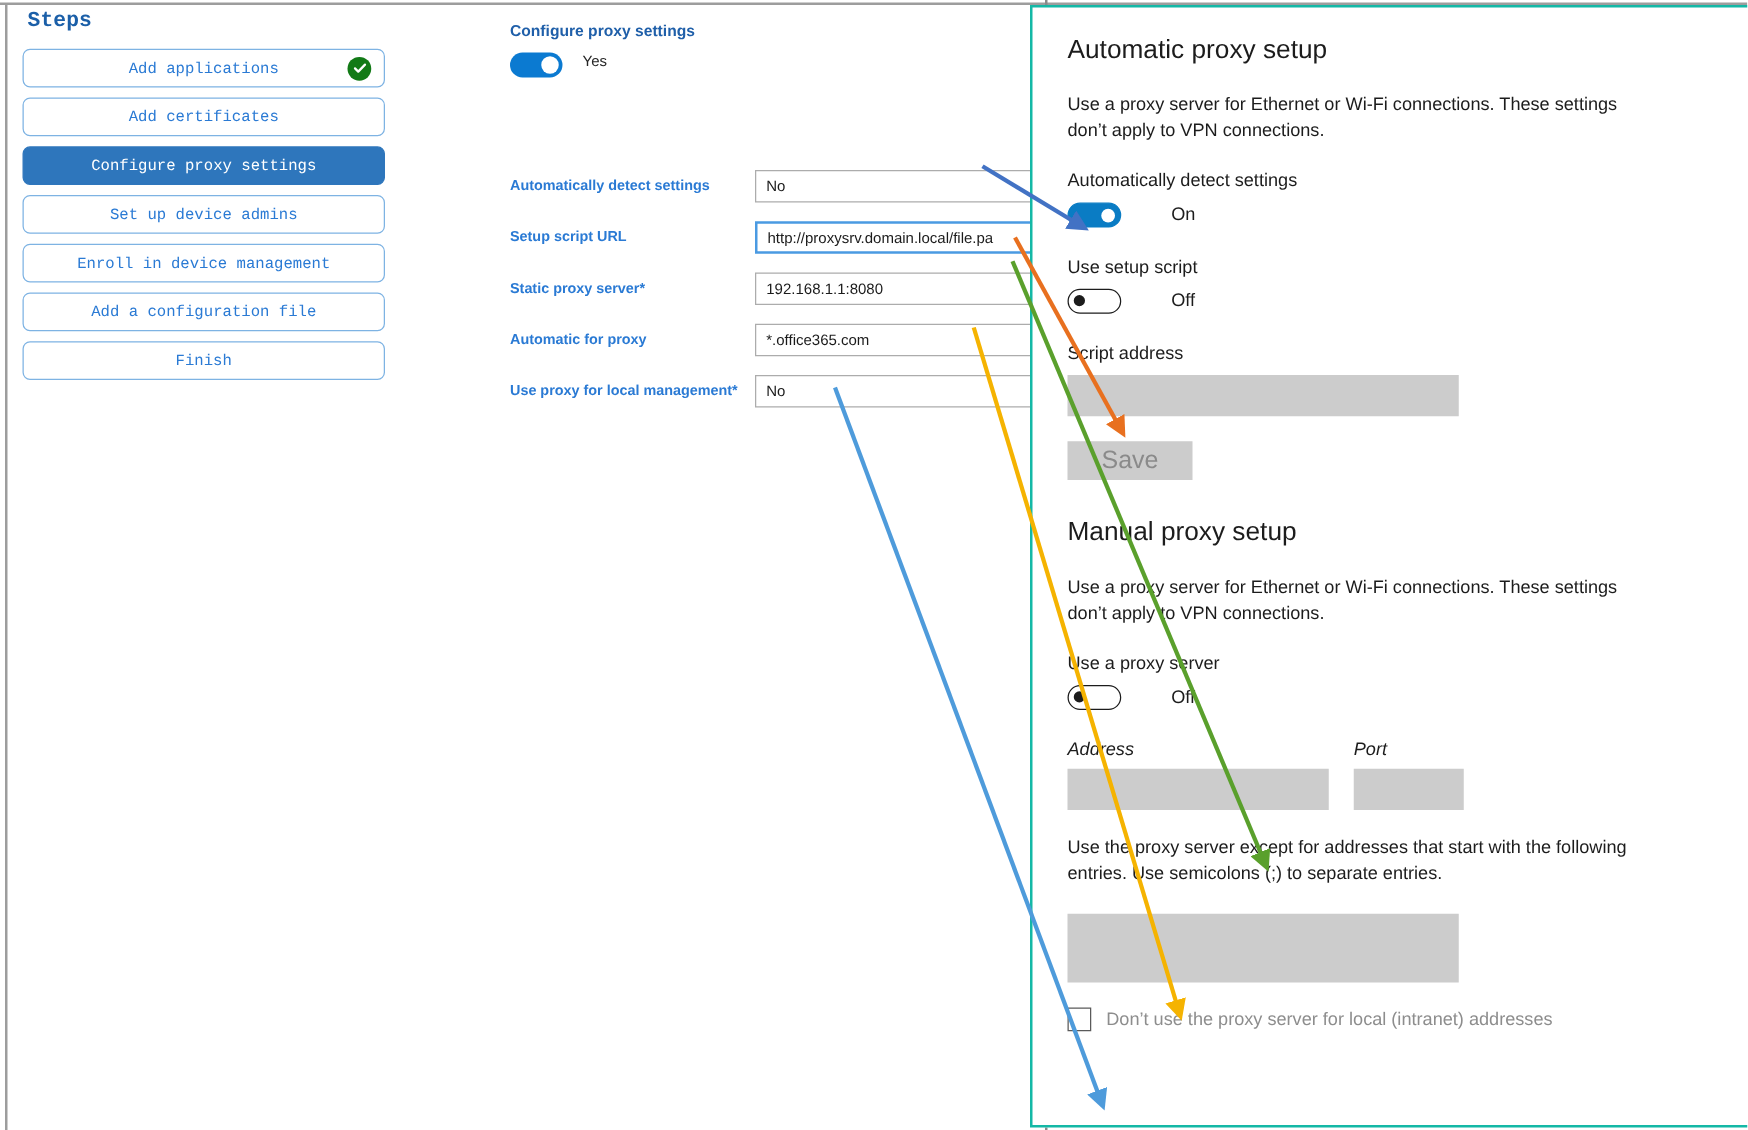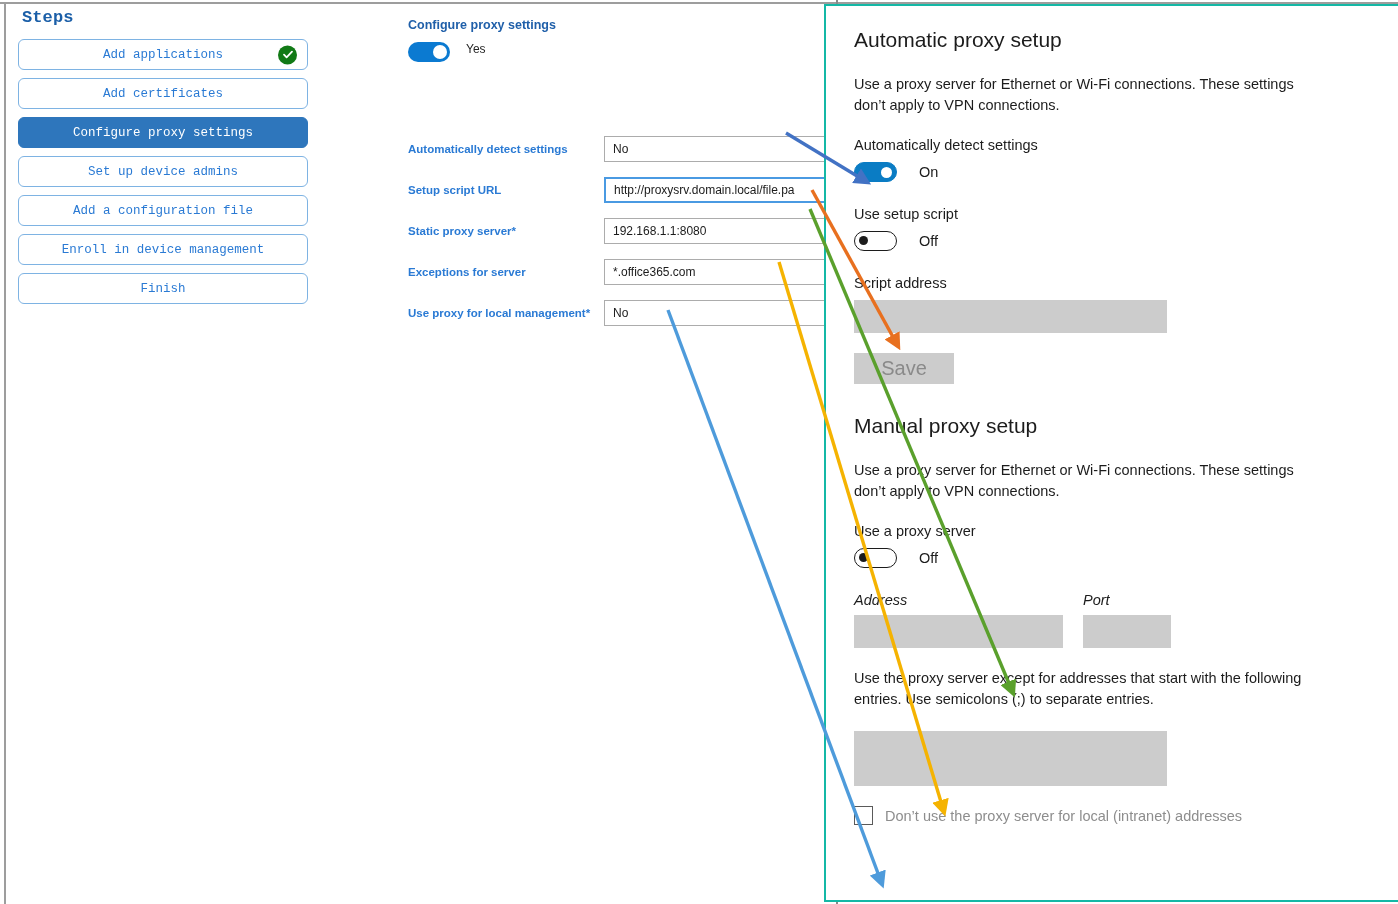--- a/index.html
+++ b/index.html
@@ -200,21 +200,21 @@
     max-width: 458px;
   }
   .win-sublabel {
     font-size: 14.5px;
     color: #1c1c1c;
     margin: 0 0 9px 0;
   }
   .win-toggle-row {
     display: flex;
     align-items: center;
-    gap: 22px;
+    gap: 40px;
     margin-bottom: 24px;
   }
   .wtoggle {
     width: 43px; height: 20px;
     border-radius: 10px;
     position: relative;
     flex: none;
     cursor: pointer;
     box-sizing: border-box;
   }
@@ -327,25 +327,25 @@
 
     <div class="step-btn active">
       <span>Configure proxy settings</span>
     </div>
 
     <div class="step-btn">
       <span>Set up device admins</span>
     </div>
 
     <div class="step-btn">
+      <span>Enroll in device management</span>
+    </div>
+
+    <div class="step-btn">
       <span>Add a configuration file</span>
-    </div>
-
-    <div class="step-btn">
-      <span>Enroll in device management</span>
     </div>
 
     <div class="step-btn">
       <span>Finish</span>
     </div>
   </div>
 
   <div class="form-panel">
     <div class="form-heading">Configure proxy settings</div>
     <div class="toggle-row">
@@ -385,21 +385,21 @@
       <div class="field-label">
         <span>Static proxy server</span><span class="req-star">*</span>
       </div>
       <div class="field-ctl">
         <span>192.168.1.1:8080</span>
       </div>
     </div>
 
     <div class="field-row">
       <div class="field-label">
-        <span>Exceptions for server</span>
+        <span>Automatic for proxy</span>
       </div>
       <div class="field-ctl">
         <span>*.office365.com</span>
       </div>
     </div>
 
     <div class="field-row">
       <div class="field-label">
         <span>Use proxy for local management</span><span class="req-star">*</span>
       </div>

